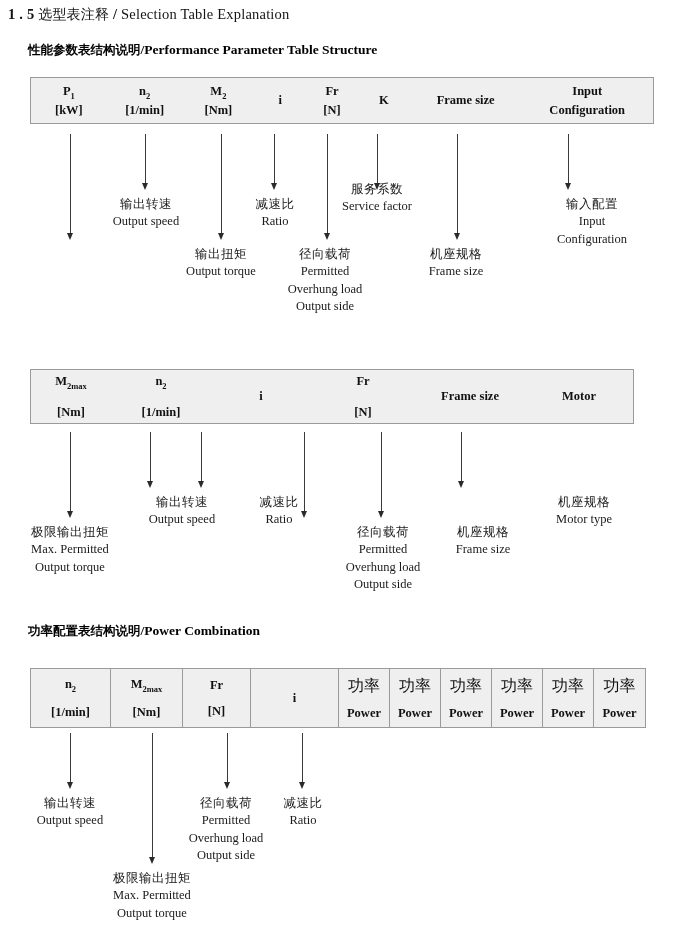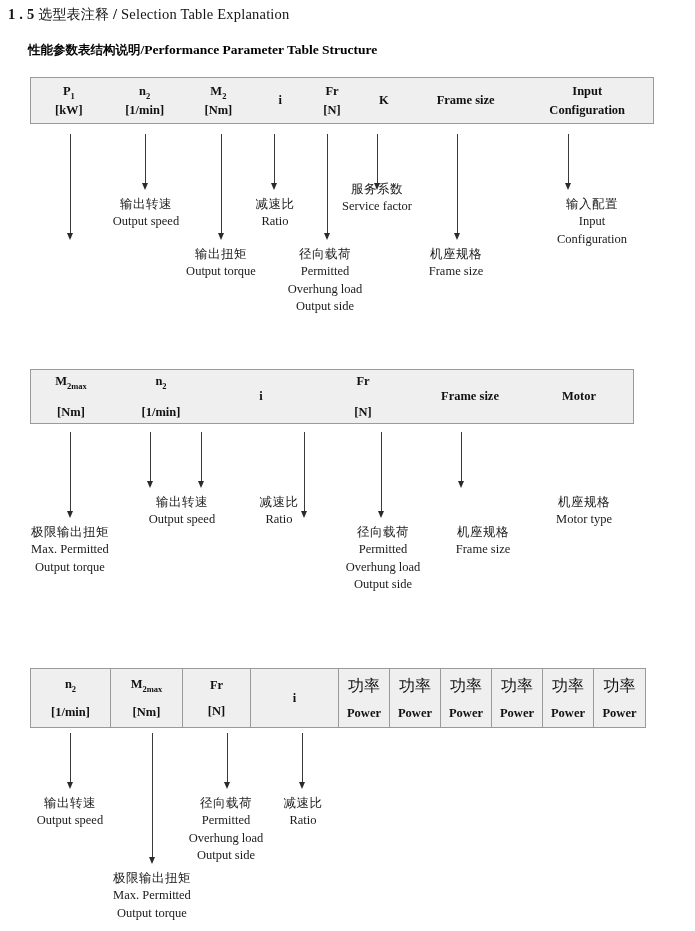--- a/index.html
+++ b/index.html
@@ -332,20 +332,23 @@
   </div>
   <div class="cap" style="left:483px; top:523px;">
     <span class="cn">机座规格</span>
     <span class="en">Frame size</span>
   </div>
   <div class="cap" style="left:584px; top:493px;">
     <span class="cn">机座规格</span>
     <span class="en">Motor type</span>
   </div>
 
+  <div class="sec-heading" style="top:623px;">
+    <span class="cn">功率配置表结构说明</span><span class="en">/</span><span class="en">Power Combination</span>
+  </div>
 
   <div class="hdr-table t3" style="left:30px; top:668px; width:616px; height:60px;">
     <div class="hdr-cell" style="width:80px;">
       <span class="l1"><span>n</span><span class="sub">2</span></span>
       <span class="l2" style="margin-top:8px;">[1/min]</span>
     </div>
     <div class="hdr-cell" style="width:72px;">
       <span class="l1"><span>M</span><span class="sub">2max</span></span>
       <span class="l2" style="margin-top:8px;">[Nm]</span>
     </div>

